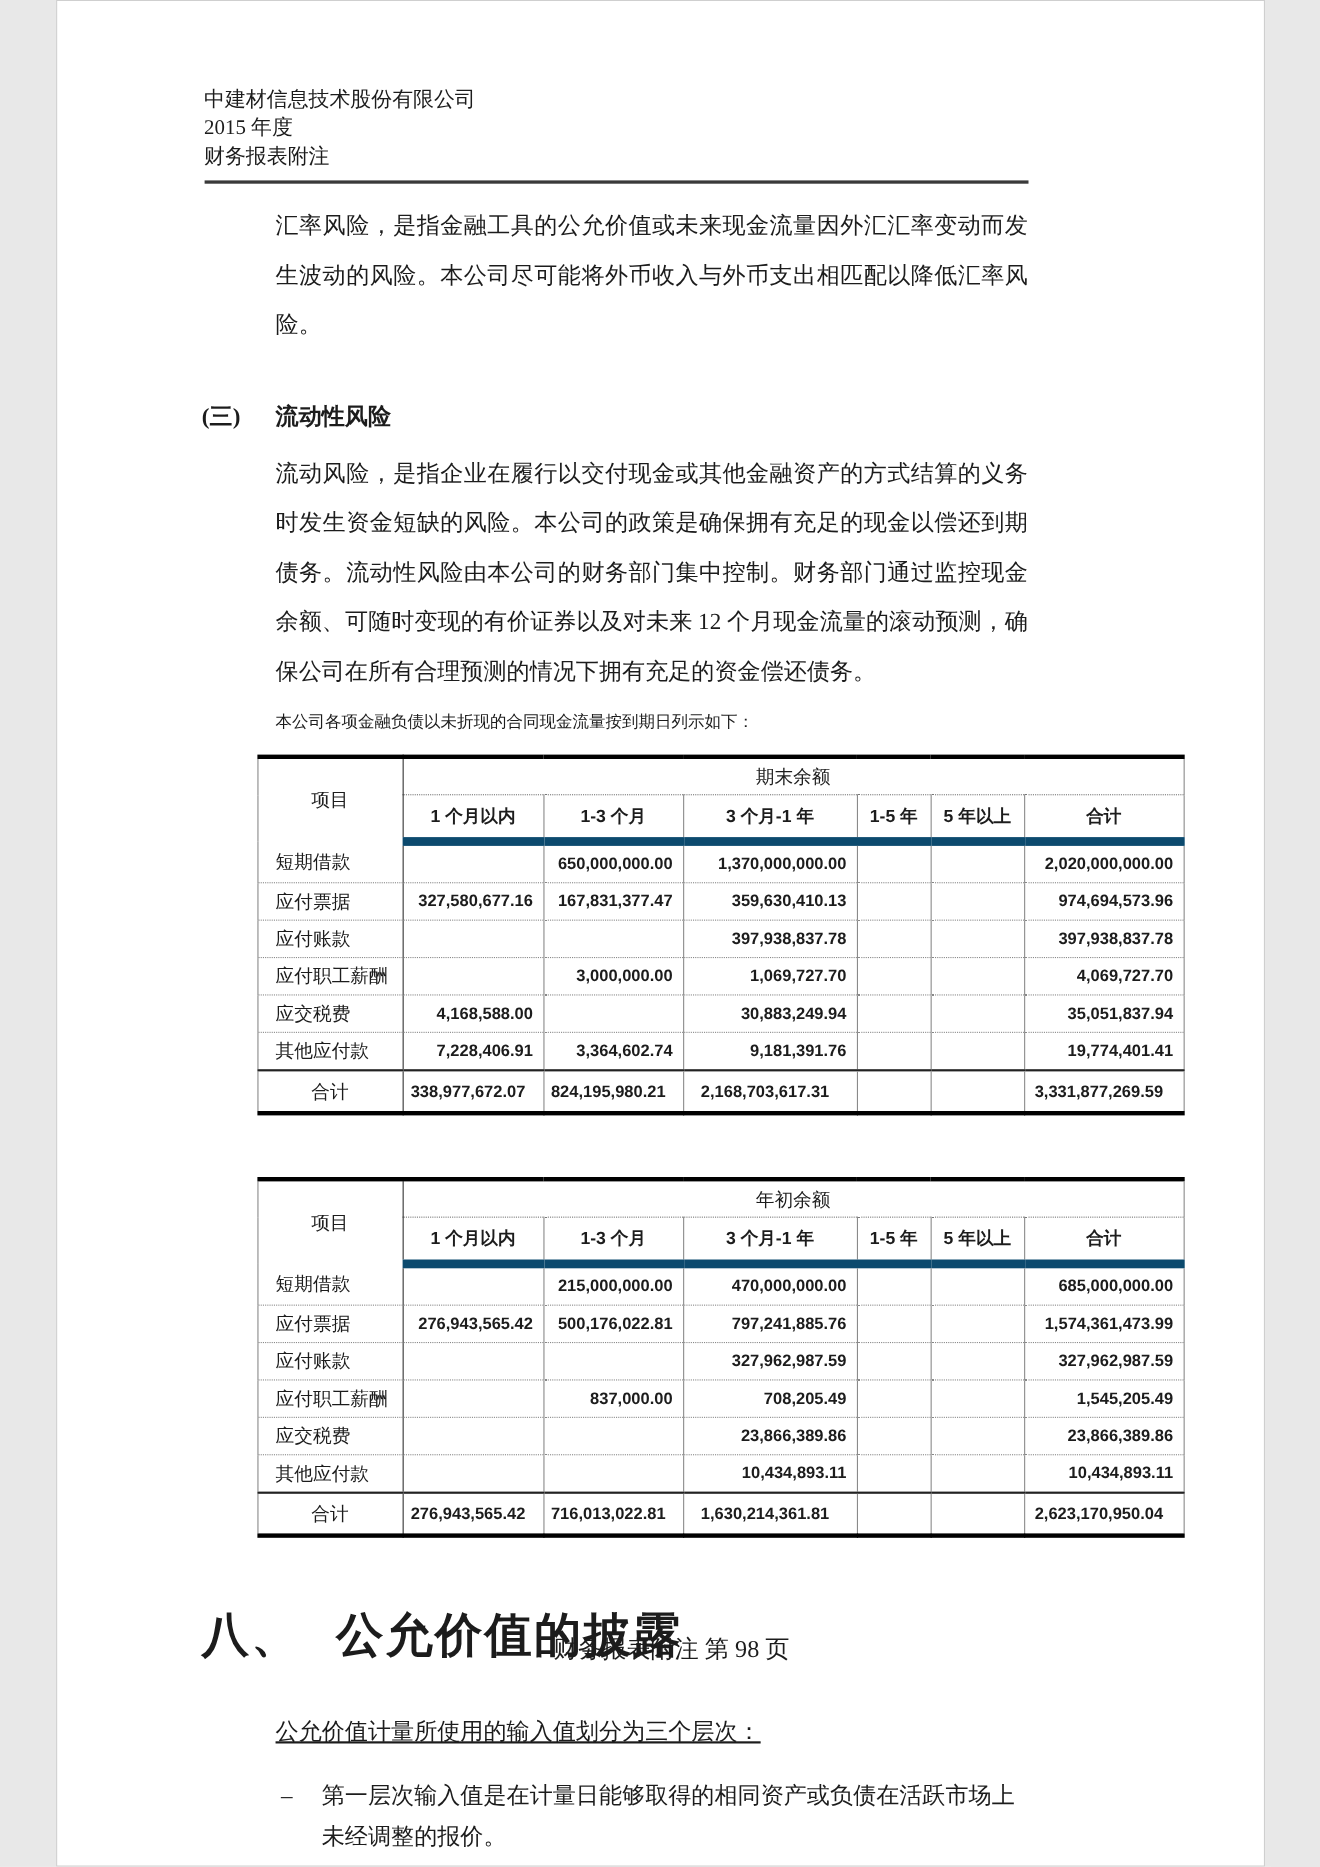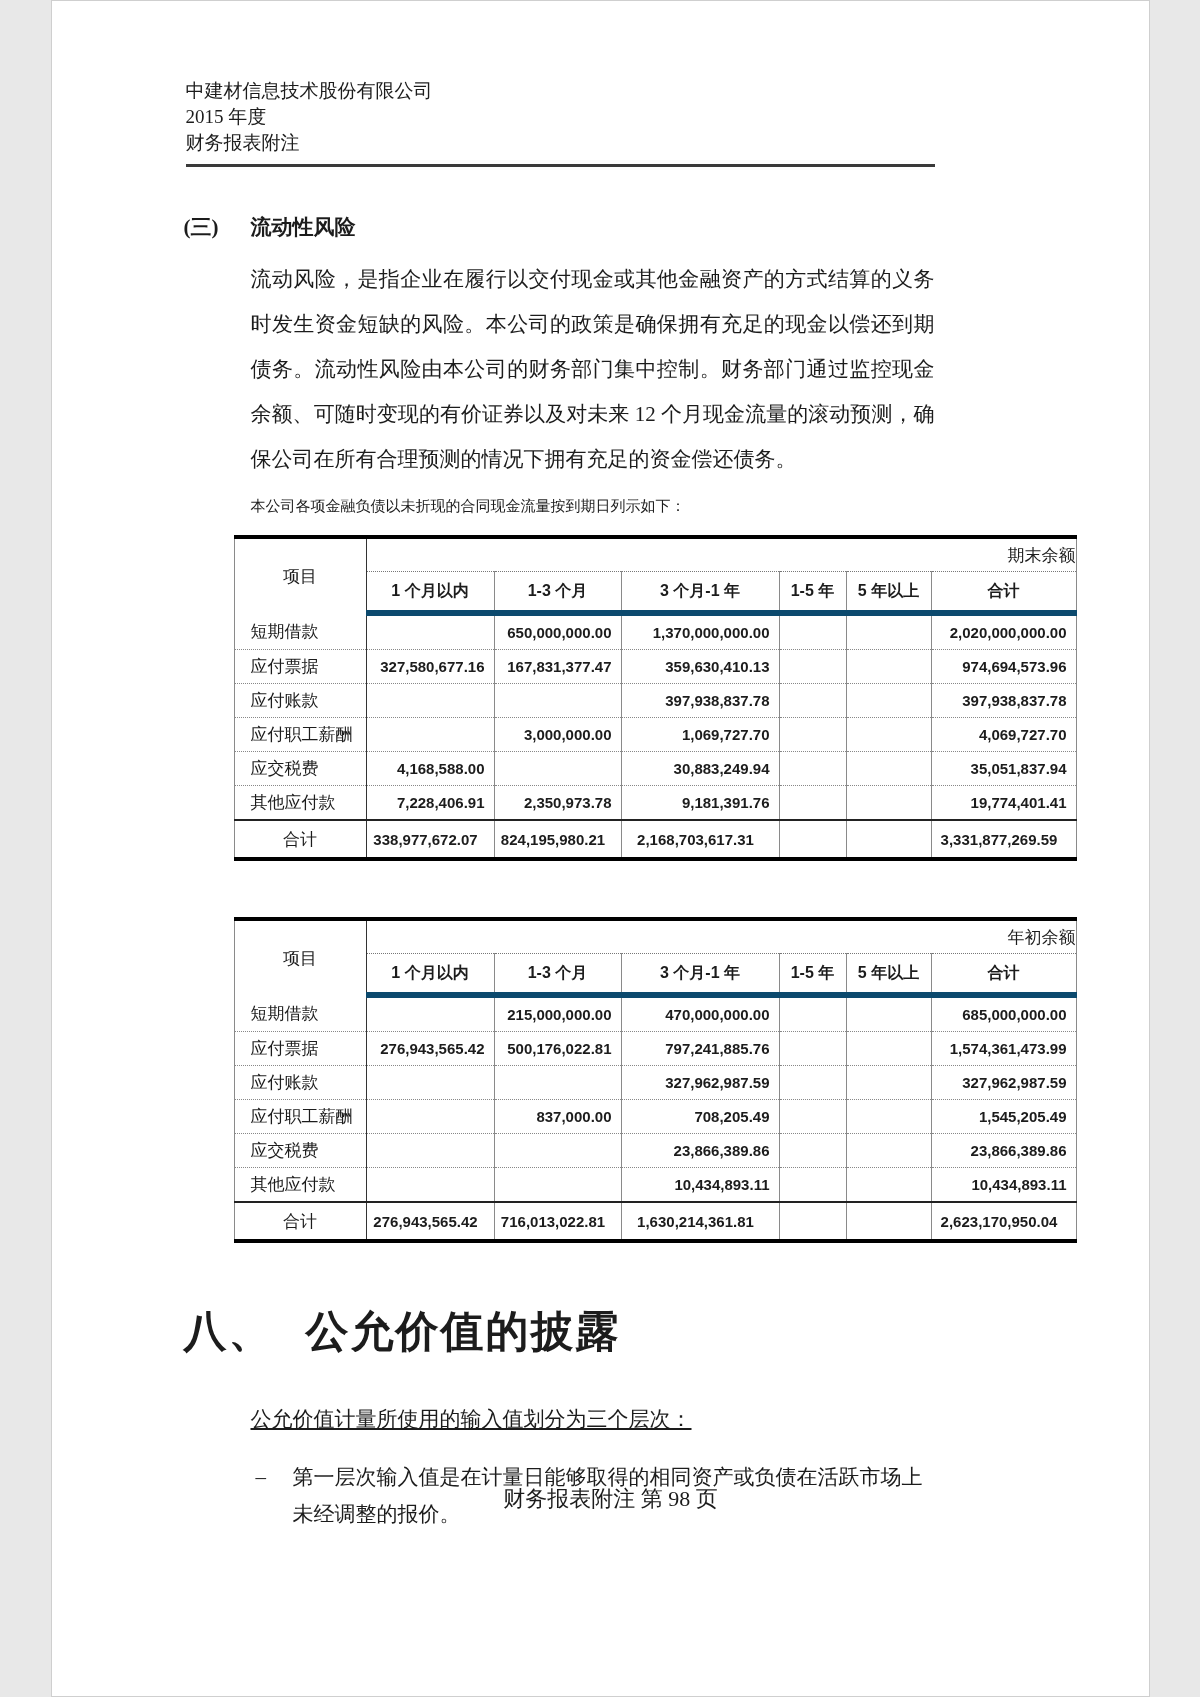--- a/index.html
+++ b/index.html
@@ -61,29 +61,29 @@
     white-space:nowrap;
   }
   .fin-table .th-item{
     border-right:1px solid #333;
     font-size:17px;font-weight:normal;
     text-align:center;vertical-align:middle;
   }
   .fin-table .th-group{
     height:32px;
     font-size:17px;font-weight:normal;
-    text-align:right;
+    text-align:center;
     border-bottom:1px dotted #777;
   }
   .fin-table .th-col{
     height:38px;
     font-size:16px;font-weight:600;
     font-family:"Liberation Sans","DejaVu Sans",sans-serif;
     text-align:center;
-    border-bottom:6px solid #0c4a6e;
+    border-bottom:8px solid #0c4a6e;
   }
   .fin-table td{height:33px;border-bottom:1px dotted #888;}
   .fin-table td.item{
     font-size:17px;text-align:left;padding-left:16px;
     border-right:1px solid #333;
   }
   .fin-table td.num{
     font-family:"Liberation Sans","DejaVu Sans",sans-serif;
     font-size:15px;font-weight:600;
     text-align:right;padding-right:9px;
@@ -126,20 +126,21 @@
 <body>
 
 <div class="page">
 
   <div class="doc-header">
     <div>中建材信息技术股份有限公司</div>
     <div>2015 年度</div>
     <div>财务报表附注</div>
   </div>
 
+  <div class="para">汇率风险，是指金融工具的公允价值或未来现金流量因外汇汇率变动而发生波动的风险。本公司尽可能将外币收入与外币支出相匹配以降低汇率风险。</div>
 
   <div class="sec3-row">
     <span class="sec3-num">(三)</span>
     <span>流动性风险</span>
   </div>
   <div class="para">流动风险，是指企业在履行以交付现金或其他金融资产的方式结算的义务时发生资金短缺的风险。本公司的政策是确保拥有充足的现金以偿还到期债务。流动性风险由本公司的财务部门集中控制。财务部门通过监控现金余额、可随时变现的有价证券以及对未来 12 个月现金流量的滚动预测，确保公司在所有合理预测的情况下拥有充足的资金偿还债务。</div>
   <div class="table-intro">本公司各项金融负债以未折现的合同现金流量按到期日列示如下：</div>
 
   <table class="fin-table table1">
       <colgroup>
@@ -207,21 +208,21 @@
           <td class="num">4,168,588.00</td>
           <td class="num"></td>
           <td class="num">30,883,249.94</td>
           <td class="num"></td>
           <td class="num"></td>
           <td class="num">35,051,837.94</td>
         </tr>
         <tr>
           <td class="item">其他应付款</td>
           <td class="num">7,228,406.91</td>
-          <td class="num">2,350,973.78</td>
+          <td class="num">3,364,602.74</td>
           <td class="num">9,181,391.76</td>
           <td class="num"></td>
           <td class="num"></td>
           <td class="num">19,774,401.41</td>
         </tr>
         <tr class="total-row">
           <td class="item">合计</td>
           <td class="num">338,977,672.07</td>
           <td class="num">824,195,980.21</td>
           <td class="num">2,168,703,617.31</td>

